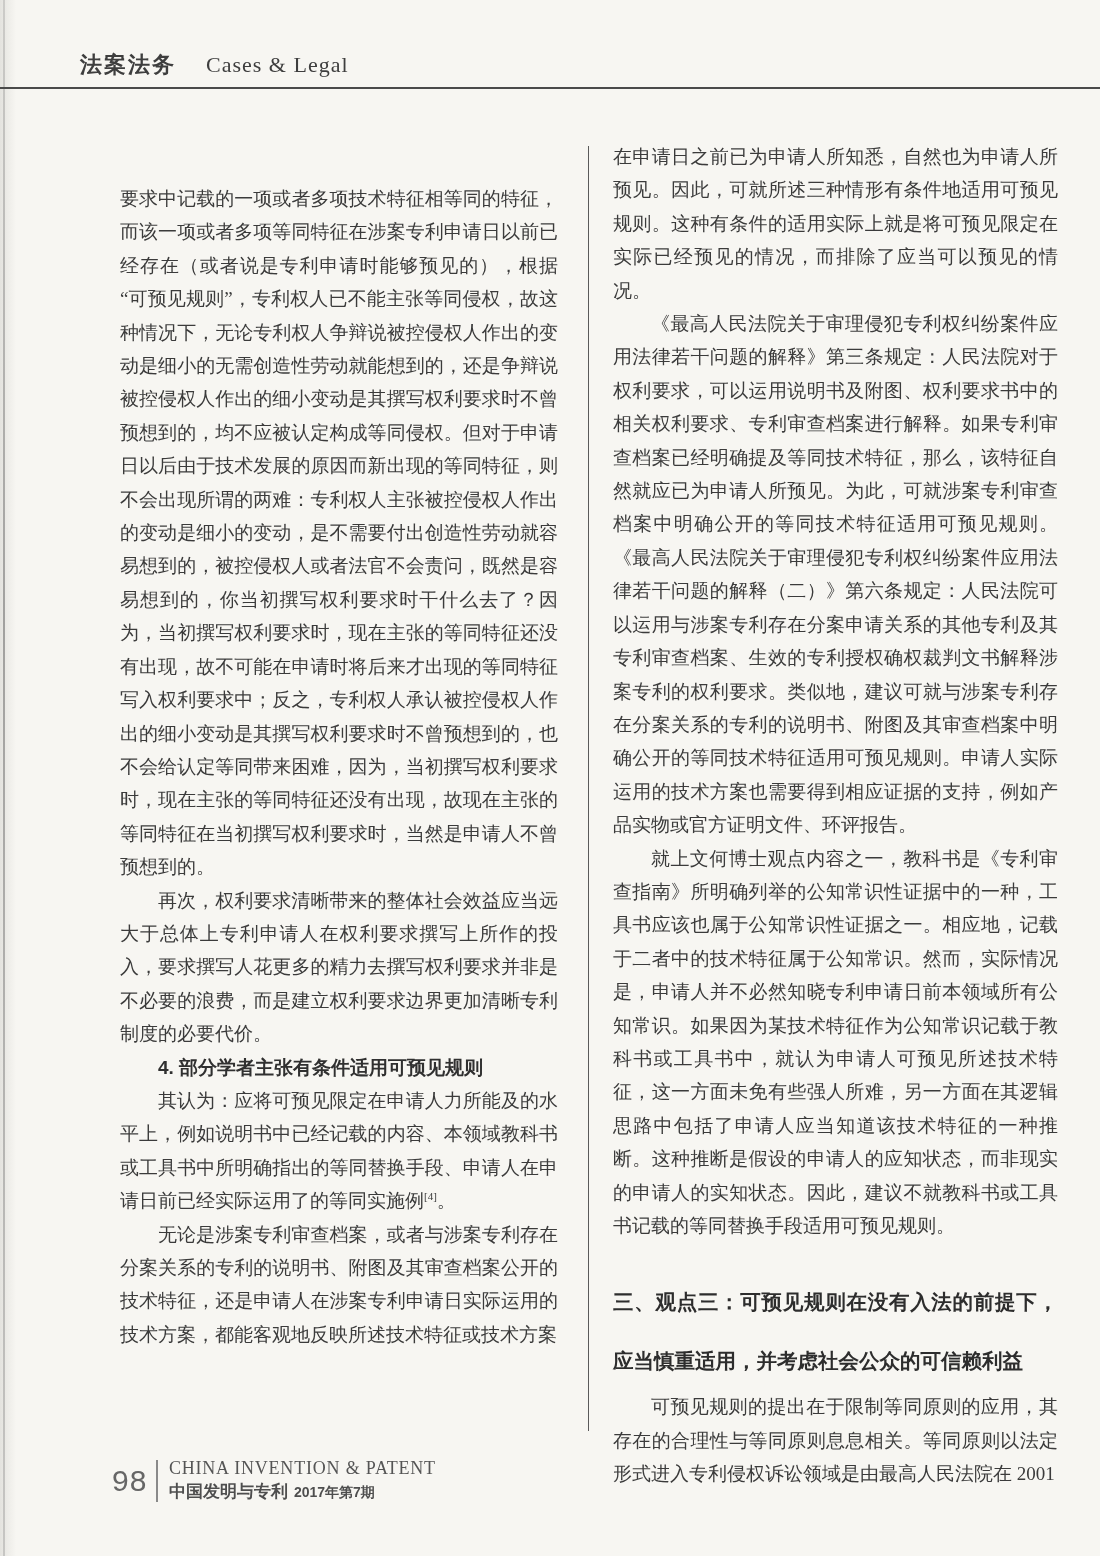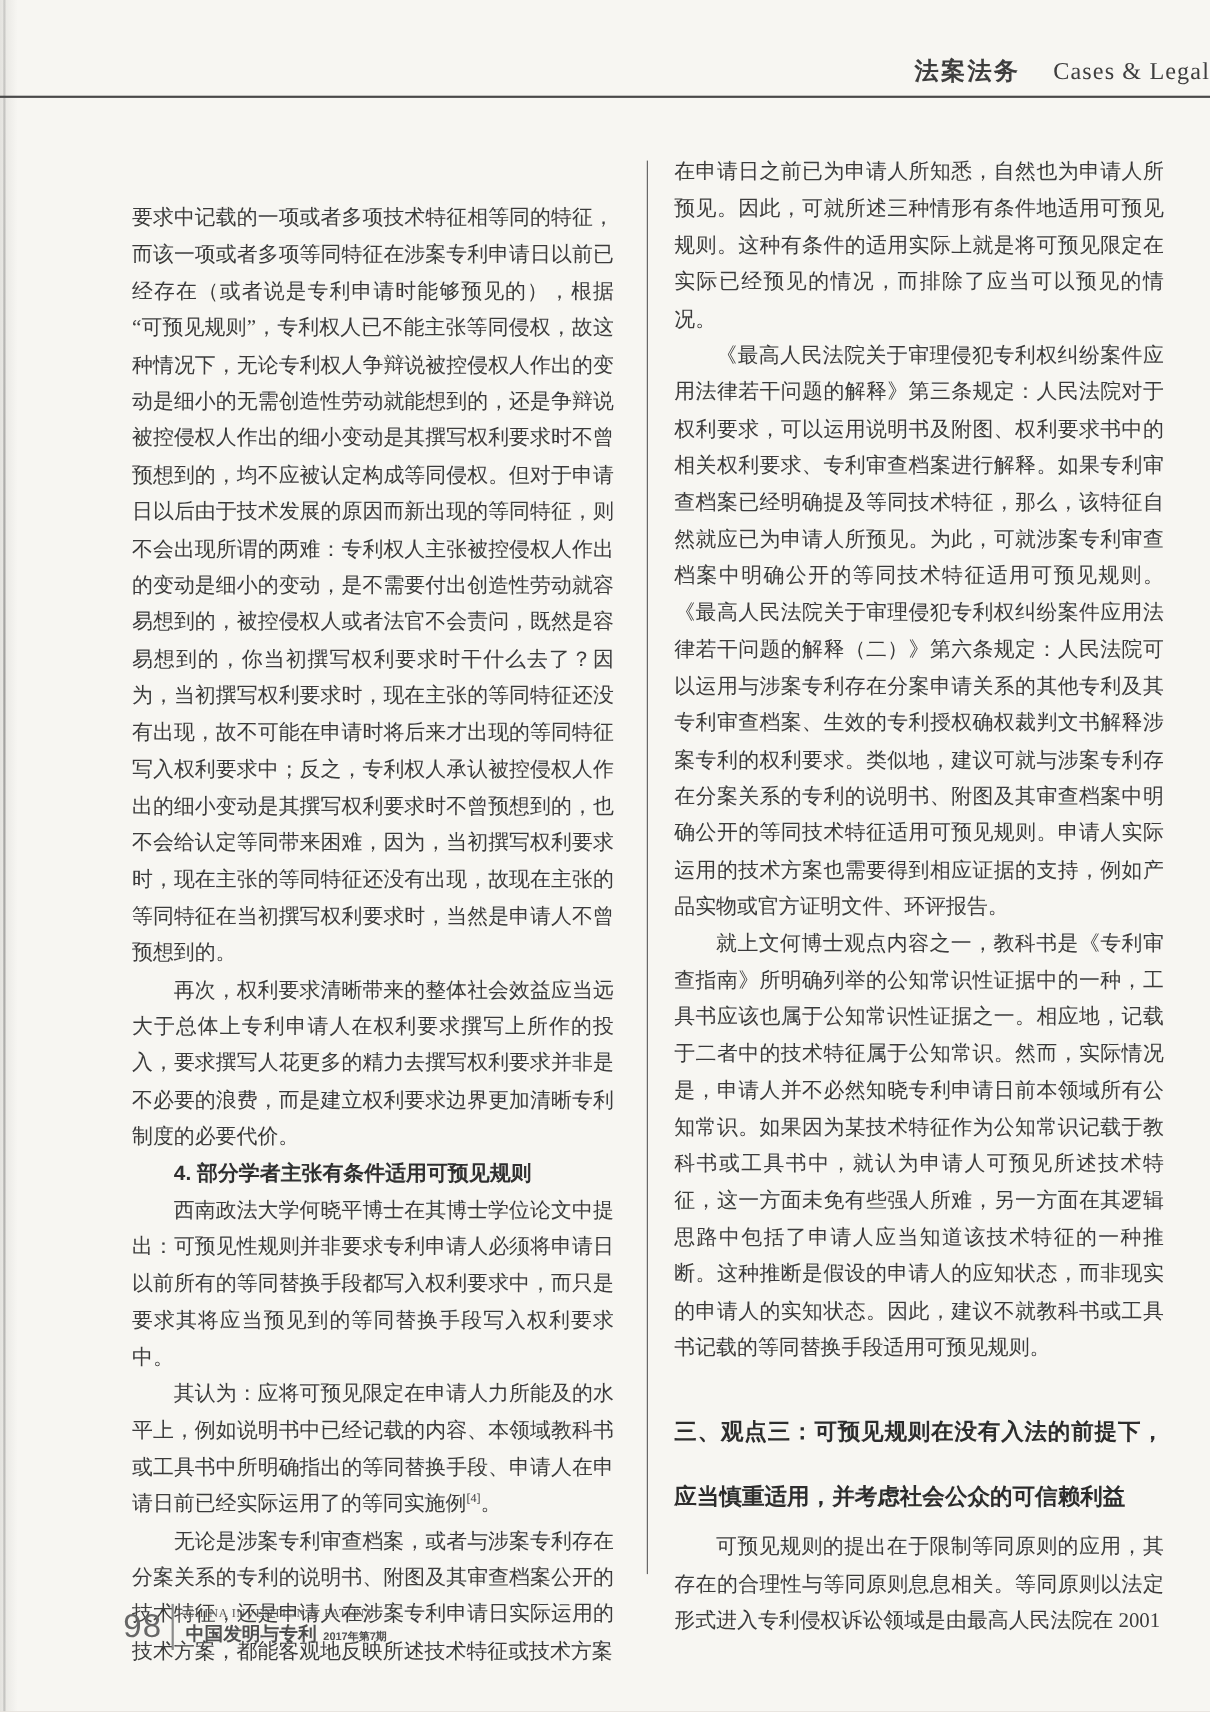--- a/index.html
+++ b/index.html
@@ -17,21 +17,21 @@
     position:absolute; left:3px; top:0; bottom:0; width:2px;
     background:linear-gradient(to bottom, rgba(120,120,120,.25), rgba(90,90,90,.5) 40%, rgba(120,120,120,.3));
   }
   .edge-band {
     position:absolute; left:0; top:0; bottom:0; width:16px;
     background:linear-gradient(to right, rgba(110,110,105,.14), rgba(110,110,105,0));
   }
   
   .header {
     position:absolute; top:50px; left:0; width:100%;
-    text-align:right; white-space:nowrap;
+    text-align:left; white-space:nowrap;
     padding-left:80px; box-sizing:border-box;
     color:#3e3e3e;
   }
   .header .cn {
     font-family:"Liberation Sans","DejaVu Sans",sans-serif;
     font-weight:700; font-size:22px; letter-spacing:2px;
   }
   .header .en {
     font-family:"Liberation Serif","DejaVu Serif",serif;
     font-size:22px; margin-left:26px; letter-spacing:1px;
@@ -73,47 +73,46 @@
     color:#5c5c5c;
   }
   .page-num {
     font-family:"Liberation Sans","DejaVu Sans",sans-serif;
     font-size:30px; font-weight:400; color:#666; letter-spacing:1px;
   }
   .footer-bar { width:1.5px; height:42px; background:#8a8a8a; margin:0 11px 0 9px; }
   .journal { display:flex; flex-direction:column; justify-content:center; }
   .journal-en {
     font-family:"Liberation Serif","DejaVu Serif",serif;
-    font-size:11px; letter-spacing:.8px; color:#555;
+    font-size:18px; letter-spacing:.8px; color:#555;
   }
   .journal-cn {
     font-family:"Liberation Sans","DejaVu Sans",sans-serif;
     font-weight:700; font-size:17px; color:#4e4e4e; margin-top:1px;
   }
-  .journal-cn .issue { font-size:10px; font-weight:700; margin-left:6px; }
+  .journal-cn .issue { font-size:14px; font-weight:700; margin-left:6px; }
 </style>
 </head>
 <body>
 
 <div class="page">
 
   <div class="edge-band"></div>
   <div class="edge-line"></div>
 
   <div class="header">
     <span class="cn">法案法务</span>
     <span class="en">Cases &amp; Legal</span>
   </div>
   <div class="header-rule"></div>
 
   <div class="col col-left">
     <p>要求中记载的一项或者多项技术特征相等同的特征，而该一项或者多项等同特征在涉案专利申请日以前已经存在（或者说是专利申请时能够预见的），根据“可预见规则”，专利权人已不能主张等同侵权，故这种情况下，无论专利权人争辩说被控侵权人作出的变动是细小的无需创造性劳动就能想到的，还是争辩说被控侵权人作出的细小变动是其撰写权利要求时不曾预想到的，均不应被认定构成等同侵权。但对于申请日以后由于技术发展的原因而新出现的等同特征，则不会出现所谓的两难：专利权人主张被控侵权人作出的变动是细小的变动，是不需要付出创造性劳动就容易想到的，被控侵权人或者法官不会责问，既然是容易想到的，你当初撰写权利要求时干什么去了？因为，当初撰写权利要求时，现在主张的等同特征还没有出现，故不可能在申请时将后来才出现的等同特征写入权利要求中；反之，专利权人承认被控侵权人作出的细小变动是其撰写权利要求时不曾预想到的，也不会给认定等同带来困难，因为，当初撰写权利要求时，现在主张的等同特征还没有出现，故现在主张的等同特征在当初撰写权利要求时，当然是申请人不曾预想到的。</p>
     <p class="ind">再次，权利要求清晰带来的整体社会效益应当远大于总体上专利申请人在权利要求撰写上所作的投入，要求撰写人花更多的精力去撰写权利要求并非是不必要的浪费，而是建立权利要求边界更加清晰专利制度的必要代价。</p>
     <p class="ind h-bold">4. 部分学者主张有条件适用可预见规则</p>
-    <p class="ind">西南政法大学何晓平博士在其博士学位论文中提出：可预见性规则并非要求专利申请人必须将申请日以前所有的等同替换手段都写入权利要求中，而只是要求其将应当预见到的等同替换手段写入权利要求中。</p>
     <p class="ind"><span>其认为：应将可预见限定在申请人力所能及的水平上，例如说明书中已经记载的内容、本领域教科书或工具书中所明确指出的等同替换手段、申请人在申请日前已经实际运用了的等同实施例</span><sup class="fnref">[4]</sup><span>。</span></p>
     <p class="ind">无论是涉案专利审查档案，或者与涉案专利存在分案关系的专利的说明书、附图及其审查档案公开的技术特征，还是申请人在涉案专利申请日实际运用的技术方案，都能客观地反映所述技术特征或技术方案</p>
   </div>
 
   <div class="col-divider"></div>
 
   <div class="col col-right">
     <p>在申请日之前已为申请人所知悉，自然也为申请人所预见。因此，可就所述三种情形有条件地适用可预见规则。这种有条件的适用实际上就是将可预见限定在实际已经预见的情况，而排除了应当可以预见的情况。</p>
     <p class="ind">《最高人民法院关于审理侵犯专利权纠纷案件应用法律若干问题的解释》第三条规定：人民法院对于权利要求，可以运用说明书及附图、权利要求书中的相关权利要求、专利审查档案进行解释。如果专利审查档案已经明确提及等同技术特征，那么，该特征自然就应已为申请人所预见。为此，可就涉案专利审查档案中明确公开的等同技术特征适用可预见规则。《最高人民法院关于审理侵犯专利权纠纷案件应用法律若干问题的解释（二）》第六条规定：人民法院可以运用与涉案专利存在分案申请关系的其他专利及其专利审查档案、生效的专利授权确权裁判文书解释涉案专利的权利要求。类似地，建议可就与涉案专利存在分案关系的专利的说明书、附图及其审查档案中明确公开的等同技术特征适用可预见规则。申请人实际运用的技术方案也需要得到相应证据的支持，例如产品实物或官方证明文件、环评报告。</p>
     <p class="ind">就上文何博士观点内容之一，教科书是《专利审查指南》所明确列举的公知常识性证据中的一种，工具书应该也属于公知常识性证据之一。相应地，记载于二者中的技术特征属于公知常识。然而，实际情况是，申请人并不必然知晓专利申请日前本领域所有公知常识。如果因为某技术特征作为公知常识记载于教科书或工具书中，就认为申请人可预见所述技术特征，这一方面未免有些强人所难，另一方面在其逻辑思路中包括了申请人应当知道该技术特征的一种推断。这种推断是假设的申请人的应知状态，而非现实的申请人的实知状态。因此，建议不就教科书或工具书记载的等同替换手段适用可预见规则。</p>

